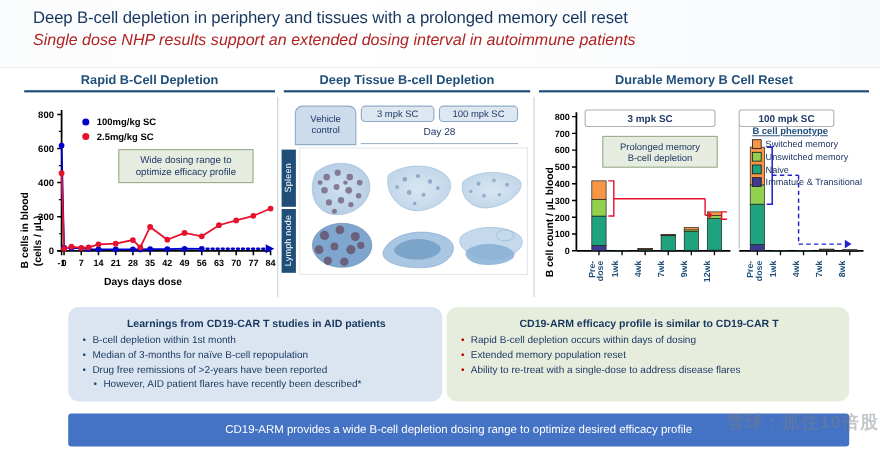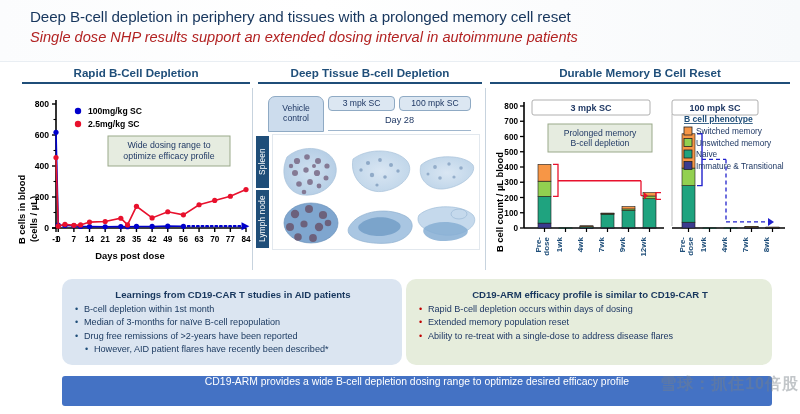--- a/index.html
+++ b/index.html
@@ -58,21 +58,21 @@
   .bullets li{font-size:9.1px;line-height:1.48;color:#17365d;position:relative;padding-left:10px;white-space:nowrap;}
   .bullets li::before{content:"•";position:absolute;left:1px;}
   #sum-left .bullets li::before{color:#1f4e79;}
   #sum-right .bullets li{color:#1f3864;}
   #sum-right .bullets li::before{color:#c00000;}
   .bullets li.sub{padding-left:20px;}
   .bullets li.sub::before{content:"•";left:11px;}
 
   
   #banner{position:absolute;left:62px;top:376px;width:710px;height:30px;background:#4472c4;
-    border-radius:3px;color:#fff;font-size:10.4px;display:flex;justify-content:center;}
+    border-radius:3px;color:#fff;font-size:10.4px;display:flex;align-items:center;justify-content:center;}
 
   
   #wm{position:absolute;right:1px;top:374px;font-size:16px;color:rgba(120,128,136,.45);
     font-weight:bold;letter-spacing:1px;white-space:nowrap;pointer-events:none;}
 </style>
 </head>
 <body>
 
 <div class="slide">
 
@@ -179,21 +179,21 @@
         <line x1="179.88235294117646" y1="134.14" x2="233.52941176470588" y2="134.14" stroke="#0000cc" stroke-width="2.4" stroke-dasharray="1.6 3" stroke-linecap="round"></line>
         <path d="M233.52941176470588,130.14 L241.35294117647058,134.14 L233.52941176470588,138.14 Z" fill="#0000cc"></path>
         <circle cx="70" cy="19" r="3.2" fill="#0000cc"></circle>
         <text x="80" y="22" font-size="8.6" font-weight="bold" font-family="&quot;Liberation Sans&quot;,sans-serif" fill="#000">100mg/kg SC</text>
         <circle cx="70" cy="32" r="3.2" fill="#e8112d"></circle>
         <text x="80" y="35" font-size="8.6" font-weight="bold" font-family="&quot;Liberation Sans&quot;,sans-serif" fill="#000">2.5mg/kg SC</text>
         <rect x="100" y="44" width="122" height="30" fill="#e6ece0" stroke="#9aa98a" stroke-width="1"></rect>
         <text x="161" y="56" font-size="8.8" text-anchor="middle" font-family="&quot;Liberation Sans&quot;,sans-serif" fill="#1f3864">Wide dosing range to</text>
         <text x="161" y="67" font-size="8.8" text-anchor="middle" font-family="&quot;Liberation Sans&quot;,sans-serif" fill="#1f3864">optimize efficacy profile</text>
       </svg>
-    <div class="xaxis-title" style="left:0;top:158px;">Days post dose</div>
+    <div class="xaxis-title" style="left:0;top:158px;">Days days dose</div>
   </div>
 
   <div id="panel2">
     <div class="tissue-tab tab-round" style="left:12px;top:4px;width:56px;height:36px;">
       <span>Vehicle control</span>
     </div>
     <div class="tissue-tab tab-pill" style="left:72px;top:4px;width:67px;height:15px;">
       <span>3 mpk SC</span>
     </div>
     <div class="tissue-tab tab-pill" style="left:143px;top:4px;width:72px;height:15px;">

